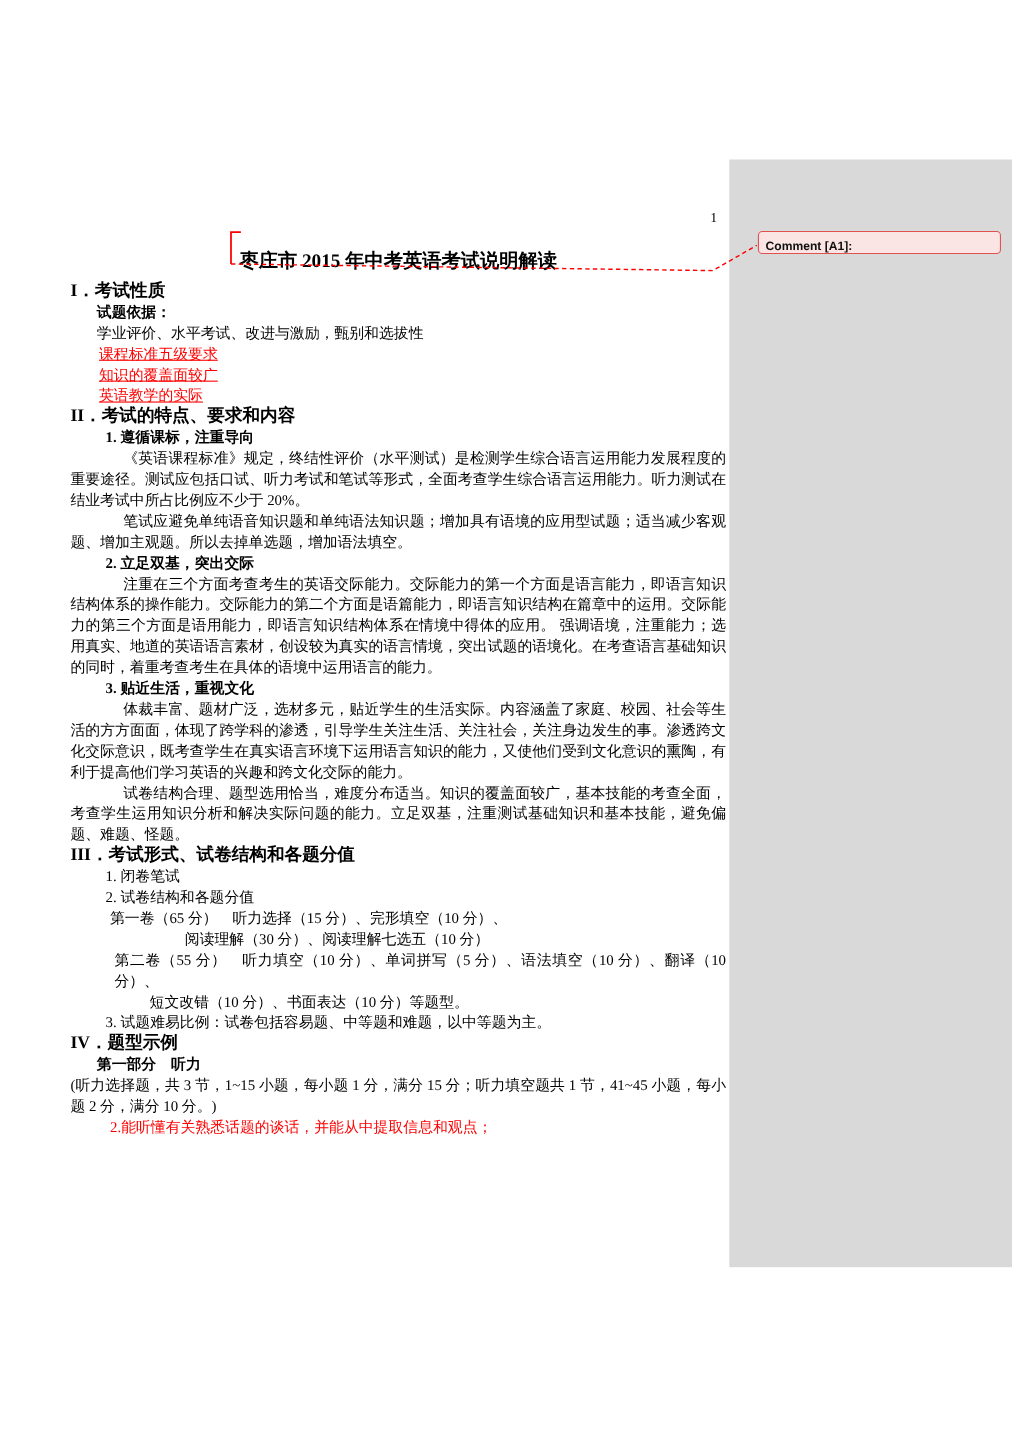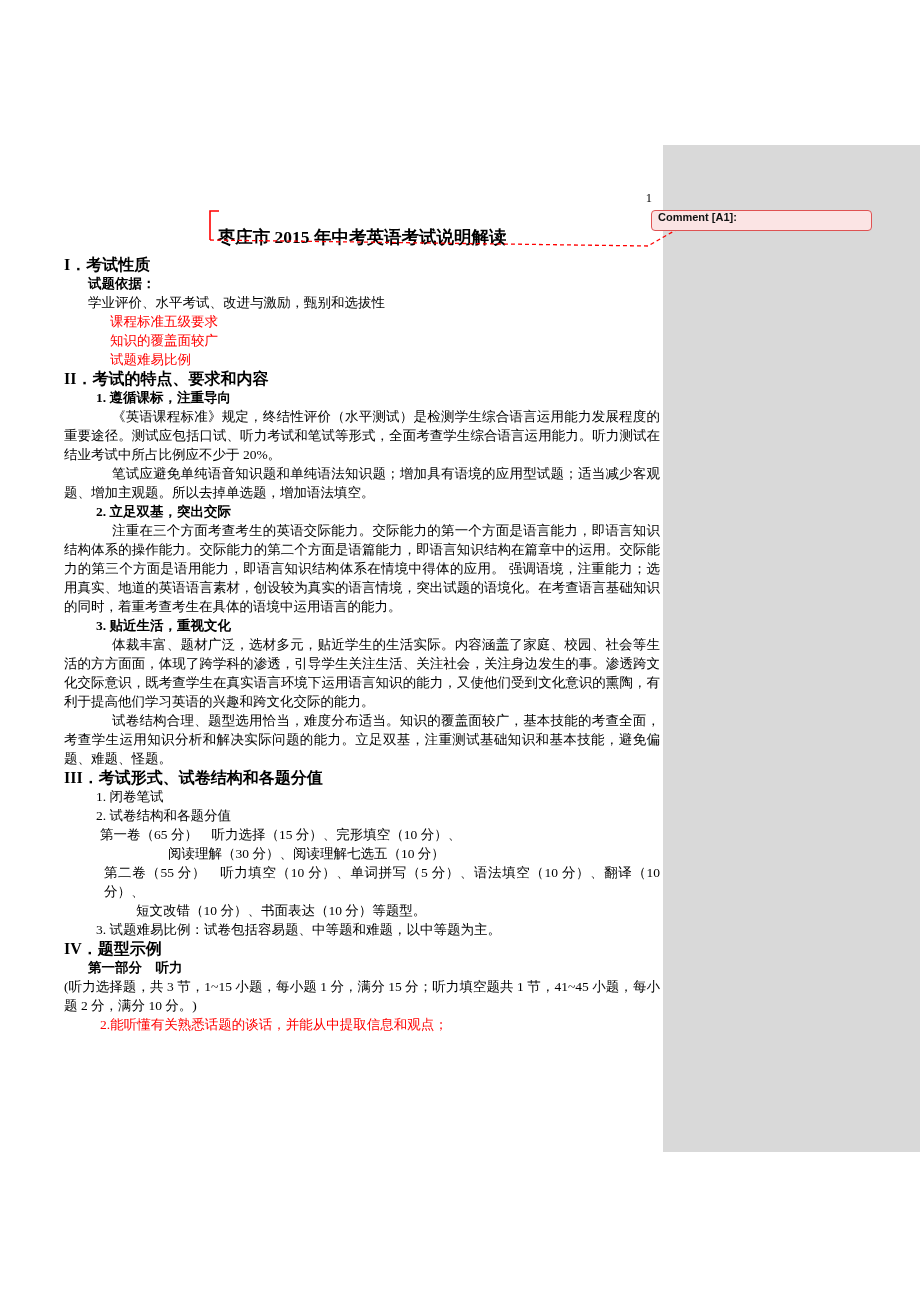--- a/index.html
+++ b/index.html
@@ -12,23 +12,23 @@
   .canvas { position: relative; width: 920px; height: 1302px; background: #fff; overflow: hidden; }
 
   .markup-area {
     position: absolute; left: 663px; top: 145px; width: 257px; height: 1007px;
     background: #d9d9d9;
   }
 
   .leader { position: absolute; left: 0; top: 0; z-index: 5; pointer-events: none; }
 
   .comment-box {
-    position: absolute; left: 651px; top: 210px; width: 221px; height: 21px;
+    position: absolute; left: 689px; top: 210px; width: 221px; height: 21px;
     background: #fbe4e4; border: 1.5px solid #df5252; border-radius: 4px;
-    display: flex; align-items: flex-start; padding: 0 6px; z-index: 6;
+    display: flex; align-items: flex-end; padding: 0 6px; z-index: 6;
   }
   .comment-label {
     font-family: "Liberation Sans", "DejaVu Sans", sans-serif;
     font-weight: bold; font-size: 11px; color: #111; white-space: nowrap;
   }
 
   .page-number { position: absolute; left: 610px; top: 191px; width: 42px; text-align: right; font-size: 12.5px; }
 
   .content {
     position: absolute; left: 64px; top: 224px; width: 596px;
@@ -36,21 +36,21 @@
   }
   .title { text-align: center; font-weight: bold; font-size: 17.5px; line-height: 26px; margin-bottom: 5px; }
   .h1 { font-weight: bold; font-size: 16px; }
   .bold { font-weight: bold; }
   .red { color: #ff0000; }
   .p-first { text-indent: 48px; }
   .ml20 { margin-left: 32px; }
   .ml24 { margin-left: 24px; }
   .ml36 { margin-left: 36px; }
   .ml40 { margin-left: 40px; }
-  .ml46 { margin-left: 46px; }
+  .ml46 { margin-left: 26px; text-decoration: underline; }
   .ml72 { margin-left: 72px; }
   .ml104 { margin-left: 104px; }
 </style>
 </head>
 <body>
 
 <div class="canvas">
 
   <div class="markup-area"></div>
 
@@ -67,21 +67,21 @@
 
   <div class="content">
 
     <div class="title">枣庄市 2015 年中考英语考试说明解读</div>
 
     <div class="h1">I．考试性质</div>
     <div class="ml24 bold">试题依据：</div>
     <div class="ml24">学业评价、水平考试、改进与激励，甄别和选拔性</div>
     <div class="ml46 red">课程标准五级要求</div>
     <div class="ml46 red">知识的覆盖面较广</div>
-    <div class="ml46 red">试题难易比例</div>
+    <div class="ml46 red">英语教学的实际</div>
 
     <div class="h1">II．考试的特点、要求和内容</div>
     <div class="ml20 bold">1. 遵循课标，注重导向</div>
     <div class="p-first">《英语课程标准》规定，终结性评价（水平测试）是检测学生综合语言运用能力发展程度的重要途径。测试应包括口试、听力考试和笔试等形式，全面考查学生综合语言运用能力。听力测试在结业考试中所占比例应不少于 20%。</div>
     <div class="p-first">笔试应避免单纯语音知识题和单纯语法知识题；增加具有语境的应用型试题；适当减少客观题、增加主观题。所以去掉单选题，增加语法填空。</div>
     <div class="ml20 bold">2. 立足双基，突出交际</div>
     <div class="p-first">注重在三个方面考查考生的英语交际能力。交际能力的第一个方面是语言能力，即语言知识结构体系的操作能力。交际能力的第二个方面是语篇能力，即语言知识结构在篇章中的运用。交际能力的第三个方面是语用能力，即语言知识结构体系在情境中得体的应用。 强调语境，注重能力；选用真实、地道的英语语言素材，创设较为真实的语言情境，突出试题的语境化。在考查语言基础知识的同时，着重考查考生在具体的语境中运用语言的能力。</div>
     <div class="ml20 bold">3. 贴近生活，重视文化</div>
     <div class="p-first">体裁丰富、题材广泛，选材多元，贴近学生的生活实际。内容涵盖了家庭、校园、社会等生活的方方面面，体现了跨学科的渗透，引导学生关注生活、关注社会，关注身边发生的事。渗透跨文化交际意识，既考查学生在真实语言环境下运用语言知识的能力，又使他们受到文化意识的熏陶，有利于提高他们学习英语的兴趣和跨文化交际的能力。</div>
     <div class="p-first">试卷结构合理、题型选用恰当，难度分布适当。知识的覆盖面较广，基本技能的考查全面，考查学生运用知识分析和解决实际问题的能力。立足双基，注重测试基础知识和基本技能，避免偏题、难题、怪题。</div>

